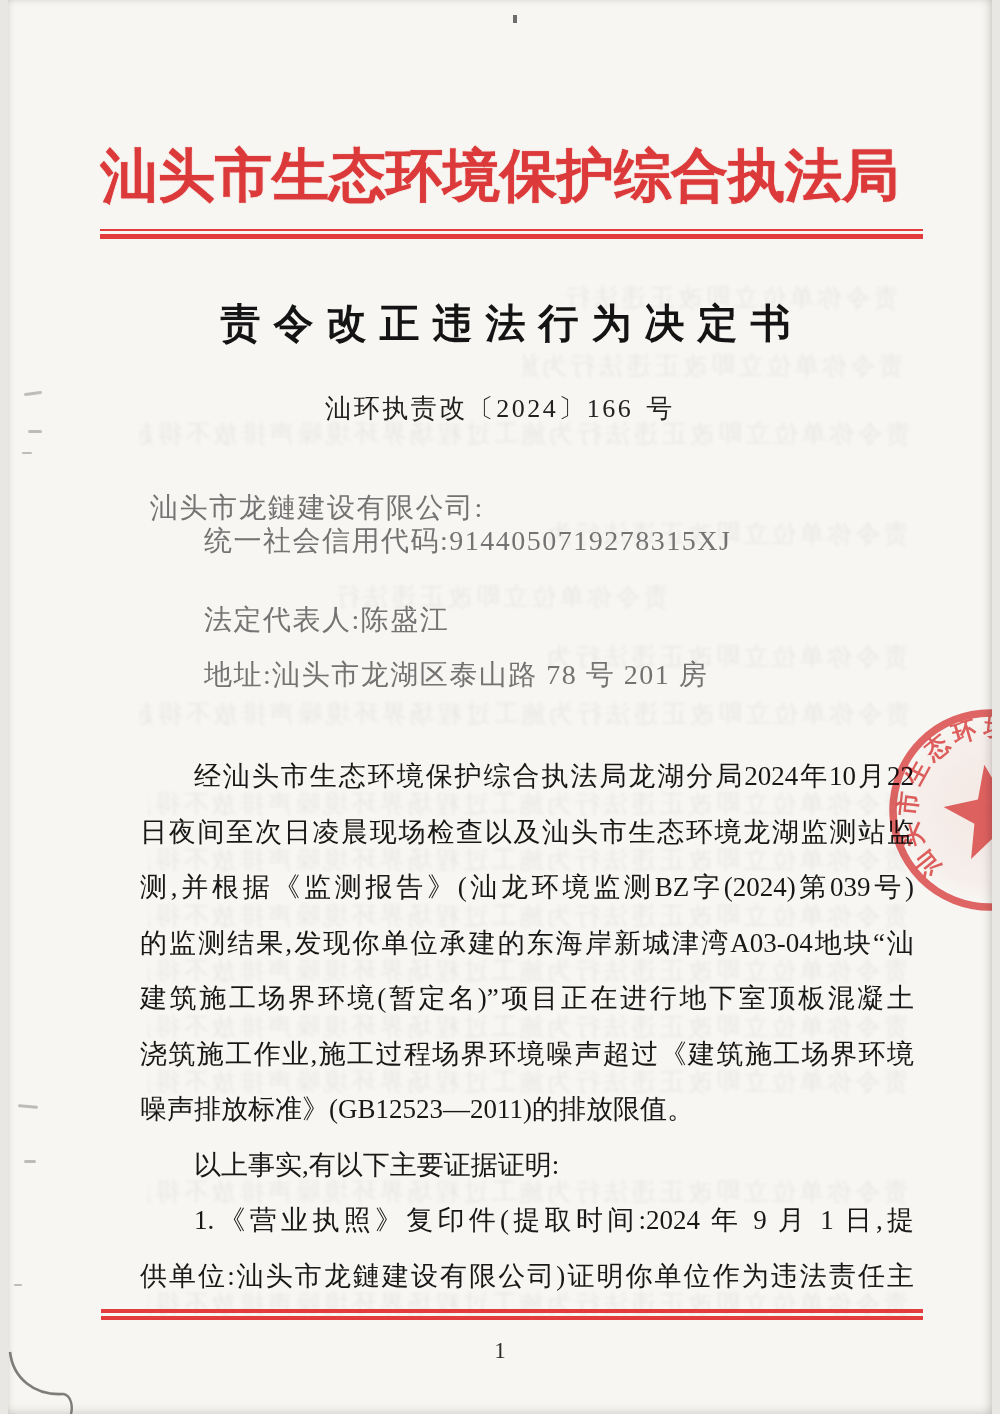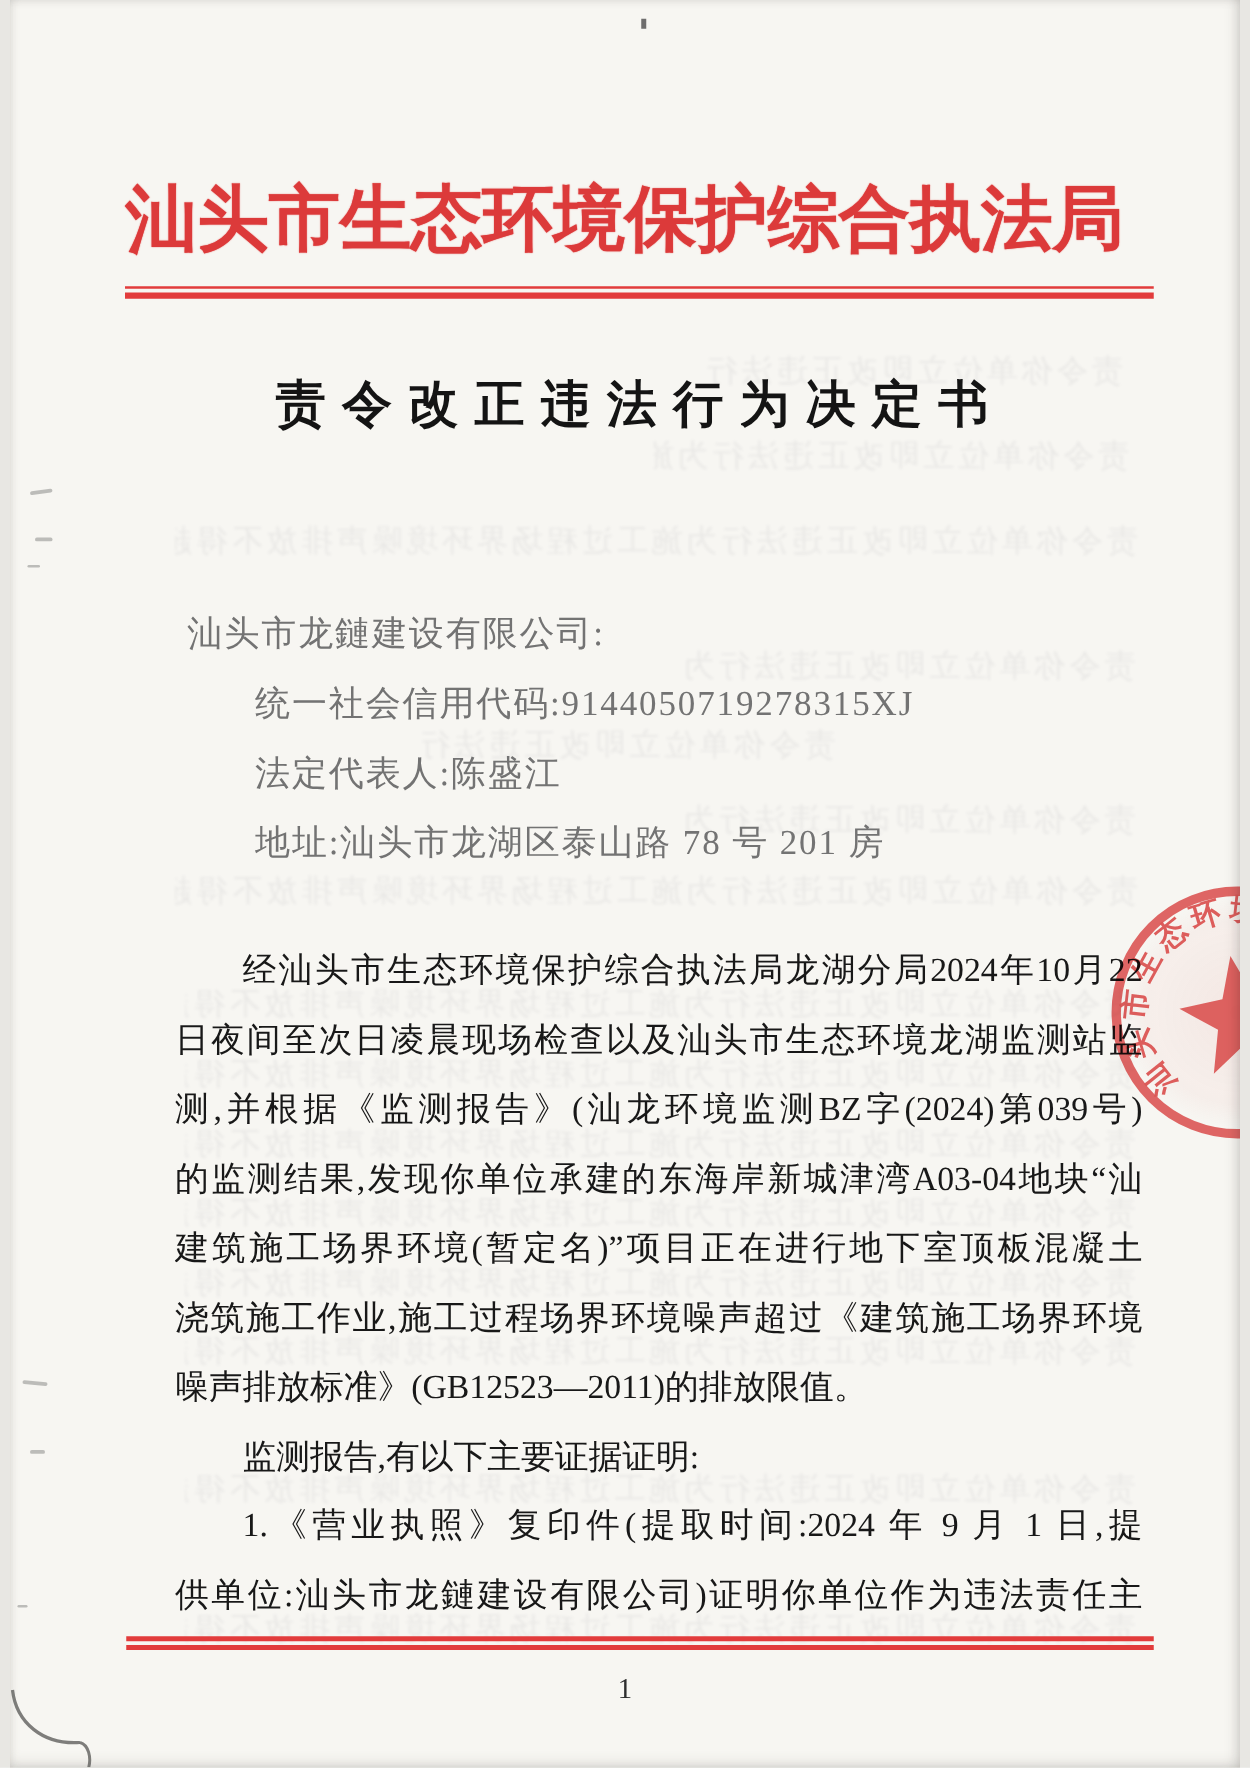--- a/index.html
+++ b/index.html
@@ -56,21 +56,21 @@
     z-index:3;
   }
   
   .recipient-line{
     position:absolute;
     font-size:28px;line-height:1.15;color:#737373;
     letter-spacing:1.5px;
     z-index:3;white-space:nowrap;
   }
   .r-company{left:142px;top:492px;}
-  .r-credit {left:196px;top:548px;}
+  .r-credit {left:196px;top:525px;}
   .r-legal  {left:196px;top:604px;}
   .r-addr   {left:196px;top:659px;}
   
   .body-lines{
     position:absolute;left:132px;top:749px;width:774px;
     font-size:27px;color:#181818;
     z-index:3;
   }
   .body-lines .line{
     height:55.5px;line-height:55.5px;
@@ -139,35 +139,36 @@
   <div class="ghost" style="left:140px;top:957px;width:760px;">责令你单位立即改正违法行为施工过程场界环境噪声排放不得超过建筑施工场界环境噪声排放标准规定的限值监测报告现场检查以及生态环境龙湖监测站监测</div>
   <div class="ghost" style="left:140px;top:1013px;width:760px;">责令你单位立即改正违法行为施工过程场界环境噪声排放不得超过建筑施工场界环境噪声排放标准规定的限值监测报告现场检查以及生态环境龙湖监测站监测</div>
   <div class="ghost" style="left:140px;top:1068px;width:760px;">责令你单位立即改正违法行为施工过程场界环境噪声排放不得超过建筑施工场界环境噪声排放标准规定的限值监测报告现场检查以及生态环境龙湖监测站监测</div>
   <div class="ghost" style="left:140px;top:1178px;width:760px;">责令你单位立即改正违法行为施工过程场界环境噪声排放不得超过建筑施工场界环境噪声排放标准规定的限值监测报告现场检查以及生态环境龙湖监测站监测</div>
   <div class="ghost" style="left:140px;top:1290px;width:760px;">责令你单位立即改正违法行为施工过程场界环境噪声排放不得超过建筑施工场界环境噪声排放标准规定的限值监测报告现场检查以及生态环境龙湖监测站监测</div>
 
   <div class="agency">汕头市生态环境保护综合执法局</div>
   <div class="header-rule"></div>
 
   <div class="doc-title">责令改正违法行为决定书</div>
+  <div class="doc-number">汕环执责改〔2024〕166 号</div>
 
   <div class="recipient-line r-company">汕头市龙鏈建设有限公司:</div>
   <div class="recipient-line r-credit">统一社会信用代码:9144050719278315XJ</div>
   <div class="recipient-line r-legal">法定代表人:陈盛江</div>
   <div class="recipient-line r-addr">地址:汕头市龙湖区泰山路 78 号 201 房</div>
 
   <div class="body-lines">
     <div class="line indent">经汕头市生态环境保护综合执法局龙湖分局2024年10月22</div>
     <div class="line">日夜间至次日凌晨现场检查以及汕头市生态环境龙湖监测站监</div>
     <div class="line">测,并根据《监测报告》(汕龙环境监测BZ字(2024)第039号)</div>
     <div class="line">的监测结果,发现你单位承建的东海岸新城津湾A03-04地块“汕</div>
     <div class="line">建筑施工场界环境(暂定名)”项目正在进行地下室顶板混凝土</div>
     <div class="line">浇筑施工作业,施工过程场界环境噪声超过《建筑施工场界环境</div>
     <div class="line noj">噪声排放标准》(GB12523—2011)的排放限值。</div>
-    <div class="line noj indent">监测报告,有以下主要证据证明:</div>
+    <div class="line noj indent">以上事实,有以下主要证据证明:</div>
     <div class="line indent">1.《营业执照》复印件(提取时间:2024 年 9 月 1 日,提</div>
     <div class="line">供单位:汕头市龙鏈建设有限公司)证明你单位作为违法责任主</div>
   </div>
 
   <svg class="seal" viewBox="0 0 260 260" width="260" height="260">
     <defs>
       <radialGradient id="sealwash" cx="50%" cy="50%" r="50%">
         <stop offset="0%" stop-color="#e36060" stop-opacity="0.10"></stop>
         <stop offset="80%" stop-color="#e36060" stop-opacity="0.05"></stop>
         <stop offset="100%" stop-color="#e36060" stop-opacity="0"></stop>

